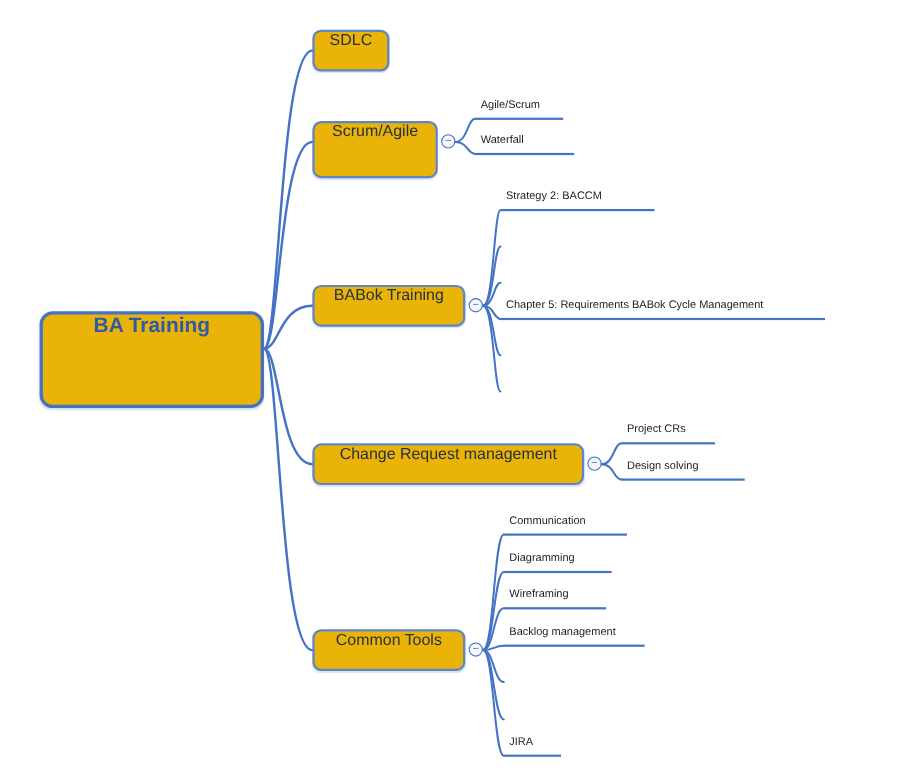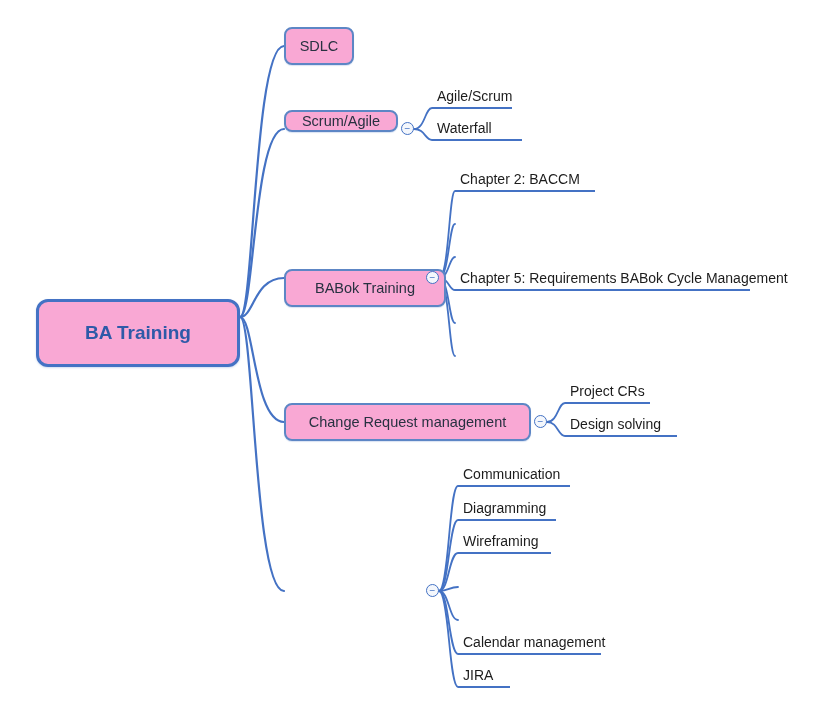--- a/index.html
+++ b/index.html
@@ -8,35 +8,35 @@
   body { font-family:"Liberation Sans", sans-serif; }
   .canvas {
     position:relative; width:838px; height:706px; background:#ffffff; overflow:hidden;
   }
   .connectors { position:absolute; left:0; top:0; width:838px; height:706px; }
   .connectors path { fill:none; stroke:#4472c4; stroke-linecap:round; }
   .connectors path.main { stroke-width:2.2; }
   .connectors path.sub  { stroke-width:1.8; }
 
   .node {
-    position:absolute; display:flex; align-items:center; justify-content:center;
-    background:#f9a8d4; text-align:center;
+    position:absolute; display:flex; justify-content:center;
+    background:#eab308; text-align:center;
   }
   .root-node {
     border:3.5px solid #4472c4; border-radius:12px;
     font-size:19px; font-weight:bold; color:#2e5aa8;
     box-shadow:0 1px 2px rgba(68,114,196,.25);
   }
   .branch {
     border:2px solid #5d86c5; border-radius:8px;
     font-size:14.5px; color:#283141;
     box-shadow:0 1px 1px rgba(68,114,196,.2);
   }
   .leaf {
-    position:absolute; font-size:14px; line-height:16px; color:#1c1c1c;
+    position:absolute; font-size:10px; line-height:16px; color:#1c1c1c;
     padding:0 0 3px 5px; border-bottom:2.5px solid #4472c4; white-space:nowrap;
   }
   .toggle {
     position:absolute; width:13px; height:13px; border:1px solid #4472c4;
     border-radius:50%; background:#f4f7fc; color:#4472c4;
     display:flex; align-items:center; justify-content:center;
     font-size:10px; line-height:1; cursor:pointer; user-select:none;
   }
 </style>
 </head>
@@ -72,54 +72,57 @@
       <path class="sub" d="M439,591 C449,591 449,486 458,486"></path>
       <path class="sub" d="M439,591 C449,591 449,520 458,520"></path>
       <path class="sub" d="M439,591 C449,591 449,553 458,553"></path>
       <path class="sub" d="M439,591 C449,591 449,587 458,587"></path>
       <path class="sub" d="M439,591 C449,591 449,620 458,620"></path>
       <path class="sub" d="M439,591 C449,591 449,654 458,654"></path>
       <path class="sub" d="M439,591 C449,591 449,687 458,687"></path>
     </g>
   </svg>
 
-  <div class="node root-node" style="left:36px;top:299px;width:204px;height:68px">
+  <div class="node root-node" style="left:36px;top:283px;width:204px;height:88px">
     <span>BA Training</span>
   </div>
 
   <div class="node branch" style="left:284px;top:27px;width:70px;height:38px">
     <span>SDLC</span>
   </div>
 
-  <div class="node branch" style="left:284px;top:110px;width:114px;height:22px">
+  <div class="node branch" style="left:284px;top:110px;width:114px;height:52px">
     <span>Scrum/Agile</span>
   </div>
 
-  <div class="node branch" style="left:284px;top:269px;width:162px;height:38px">
+  <div class="node branch" style="left:284px;top:259px;width:139px;height:38px">
     <span>BABok Training</span>
   </div>
 
   <div class="node branch" style="left:284px;top:403px;width:247px;height:38px">
     <span>Change Request management</span>
   </div>
 
+  <div class="node branch" style="left:284px;top:572px;width:139px;height:38px">
+    <span>Common Tools</span>
+  </div>
 
   <span class="toggle" style="left:401px;top:122px">−</span>
   <span class="toggle" style="left:426px;top:271px">−</span>
   <span class="toggle" style="left:534px;top:415px">−</span>
   <span class="toggle" style="left:426px;top:584px">−</span>
 
   <div class="leaf" style="left:432px;top:88px;width:80px">Agile/Scrum</div>
   <div class="leaf" style="left:432px;top:120px;width:90px">Waterfall</div>
 
-  <div class="leaf" style="left:455px;top:171px;width:140px">Chapter 2: BACCM</div>
+  <div class="leaf" style="left:455px;top:171px;width:140px">Strategy 2: BACCM</div>
   <div class="leaf" style="left:455px;top:270px;width:295px">Chapter 5: Requirements BABok Cycle Management</div>
 
   <div class="leaf" style="left:565px;top:383px;width:85px">Project CRs</div>
   <div class="leaf" style="left:565px;top:416px;width:112px">Design solving</div>
 
   <div class="leaf" style="left:458px;top:466px;width:112px">Communication</div>
   <div class="leaf" style="left:458px;top:500px;width:98px">Diagramming</div>
   <div class="leaf" style="left:458px;top:533px;width:93px">Wireframing</div>
-  <div class="leaf" style="left:458px;top:634px;width:143px">Calendar management</div>
+  <div class="leaf" style="left:458px;top:567px;width:128px">Backlog management</div>
   <div class="leaf" style="left:458px;top:667px;width:52px">JIRA</div>
 
 </div>
 
 </body></html>

